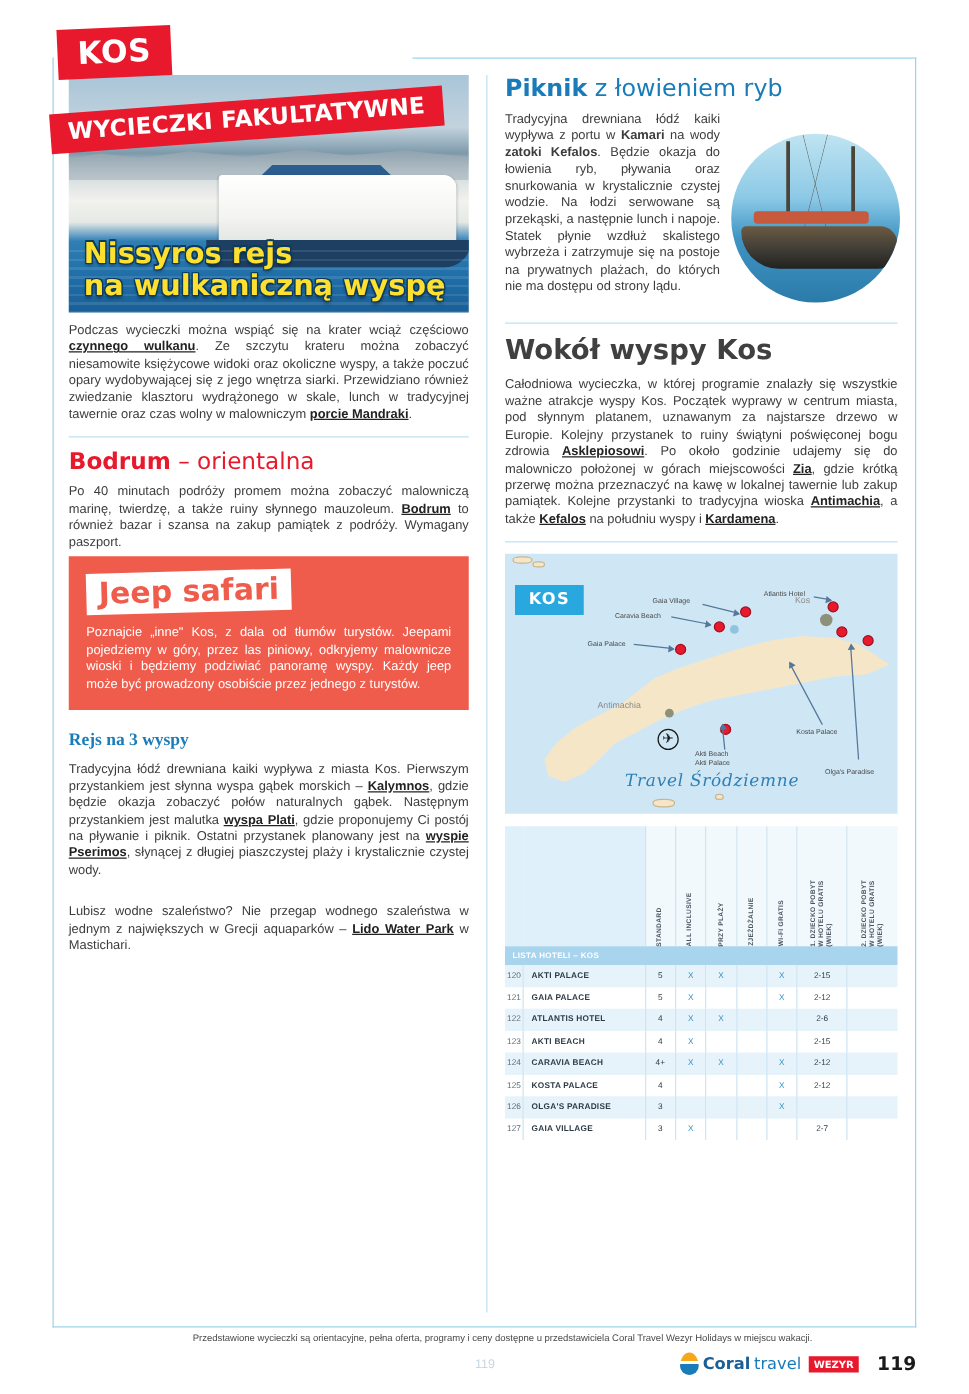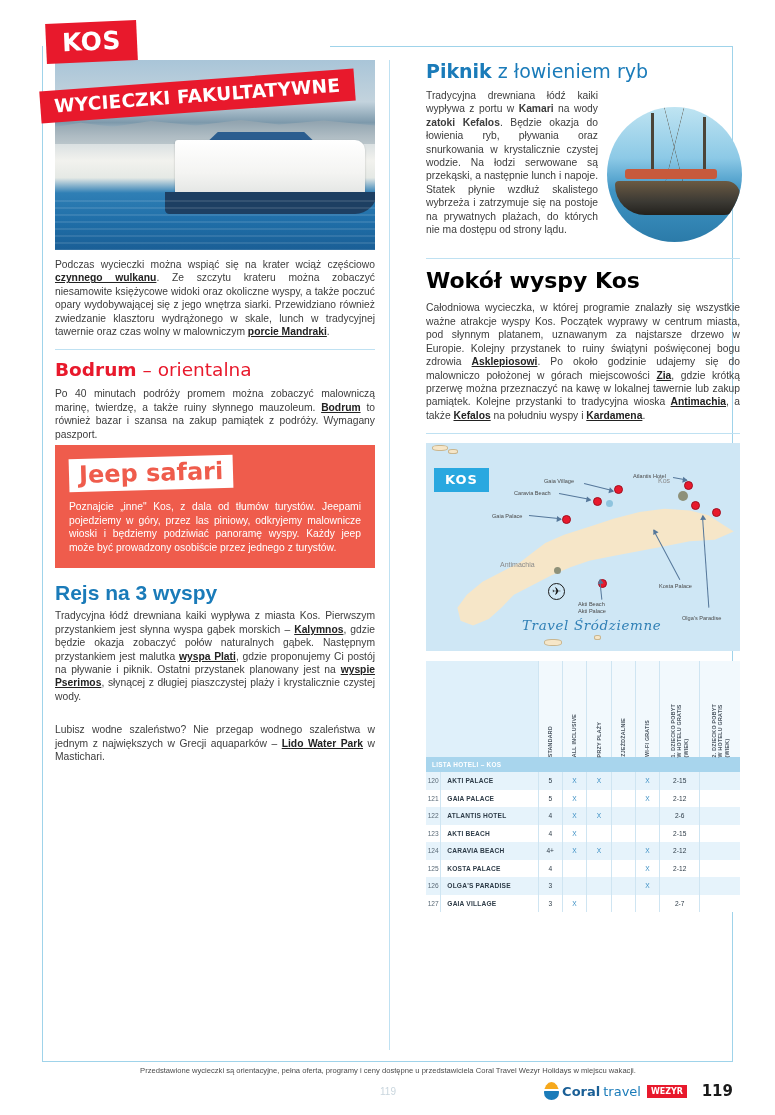--- a/index.html
+++ b/index.html
@@ -46,21 +46,21 @@
     letter-spacing: 0.2px;
     padding: 5px 14px 6px 14px;
     transform: rotate(-4.2deg);
     z-index: 30;
     font-family: "DejaVu Sans", sans-serif;
     white-space: nowrap;
   }
 
   
   .col-left  { position: absolute; left: 55px;  top: 60px; width: 320px; }
-  .col-right { position: absolute; left: 404px; top: 60px; width: 314px; margin-left: 22px; }
+  .col-right { position: absolute; left: 404px; top: 60px; width: 314px; }
 
   #col-divider {
     position: absolute; left: 389px; top: 60px;
     width: 1px; height: 990px; background: #bfe1f2;
   }
 
   .hrule { height:1px; background:#bfe1f2; margin: 11px 0 9px 0; }
 
   
   .body-text {
@@ -121,30 +121,30 @@
   .heading-red {
     font-family: "DejaVu Sans", sans-serif;
     font-size: 18.5px; line-height: 22px;
     color: #e8192c; font-weight: normal;
     margin-bottom: 6px;
   }
   .heading-red b { font-weight: bold; }
 
   
   .heading-blue {
-    font-family: Liberation Sans, sans-serif;
-    font-size: 21px; line-height: 22px;
+    font-family: Liberation Serif, serif;
+    font-size: 14px; line-height: 22px;
     color: #1a7bb9; font-weight: bold;
     margin-bottom: 5px;
   }
   
   .heading-orange {
     font-family: "DejaVu Sans", sans-serif;
     font-size: 22px; line-height: 26px;
-    color: #000000; font-weight: bold;
+    color: #404040; font-weight: bold;
     margin-bottom: 7px;
   }
   .heading-piknik {
     font-family: "DejaVu Sans", sans-serif;
     font-size: 19px; line-height: 23px;
     color: #1a7bb9; font-weight: normal;
     margin-bottom: 6px;
   }
   .heading-piknik b { font-weight: bold; }
 
@@ -342,21 +342,21 @@
   #hotel-table tbody tr td { font-size:6.6px; color:#2e3c48; height:17.5px; }
   #hotel-table tbody tr.alt td { background:#e6f3fb; }
   #hotel-table tbody tr td { background:#ffffff; border-left:1px solid #cfe5f2; }
   #hotel-table tbody tr.alt td { background:#e6f3fb; }
   #hotel-table td.pg { width:14px; text-align:center; border-left:none; color:#5b6b78; }
   #hotel-table td.nm { width:92px; text-align:left; padding-left:6px; font-weight:bold; letter-spacing:.2px; }
   #hotel-table td.ct { text-align:center; }
 
   
   #footer-note {
-    position:absolute; left:68px; top:1066px; width:640px;
+    position:absolute; left:82px; top:1066px; width:640px;
     font-size:7.6px; color:#4a4a4a; text-align:center;
   }
   #footer-pg-faint {
     position:absolute; left:380px; top:1086px;
     font-size:10px; color:#c9d6de;
   }
   #footer-pg {
     position:absolute; right:42px; top:1082px;
     font-size:15px; font-weight:bold; color:#1a1a1a;
     font-family:"DejaVu Sans", sans-serif;
@@ -387,20 +387,24 @@
 <div id="subbanner">WYCIECZKI FAKULTATYWNE</div>
 
 <div class="col-left">
 
   <div id="nissyros-photo">
     <div class="hills"></div>
     <div class="ship-deck"></div>
     <div class="ship"></div>
     <div class="ship-hull"></div>
     <div class="wave"></div>
+    <div id="nissyros-title">
+      <span>Nissyros rejs</span><br>
+      <span>na wulkaniczną wyspę</span>
+    </div>
   </div>
   <div class="body-text" style="margin-top:8px;">Podczas wycieczki można wspiąć się na krater wciąż częściowo <b>czynnego wulkanu</b>. Ze szczytu krateru można zobaczyć niesamowite księżycowe widoki oraz okoliczne wyspy, a także poczuć opary wydobywającej się z jego wnętrza siarki. Przewidziano również zwiedzanie klasztoru wydrążonego w skale, lunch w tradycyjnej tawernie oraz czas wolny w malowniczym <b>porcie Mandraki</b>.</div>
 
   <div class="hrule"></div>
 
   <div class="heading-red">
     <b>Bodrum</b><span> – orientalna</span><br>
   </div>
   <div class="body-text">Po 40 minutach podróży promem można zobaczyć malowniczą marinę, twierdzę, a także ruiny słynnego mauzoleum. <b>Bodrum</b> to również bazar i szansa na zakup pamiątek z podróży. Wymagany paszport.</div>
 

